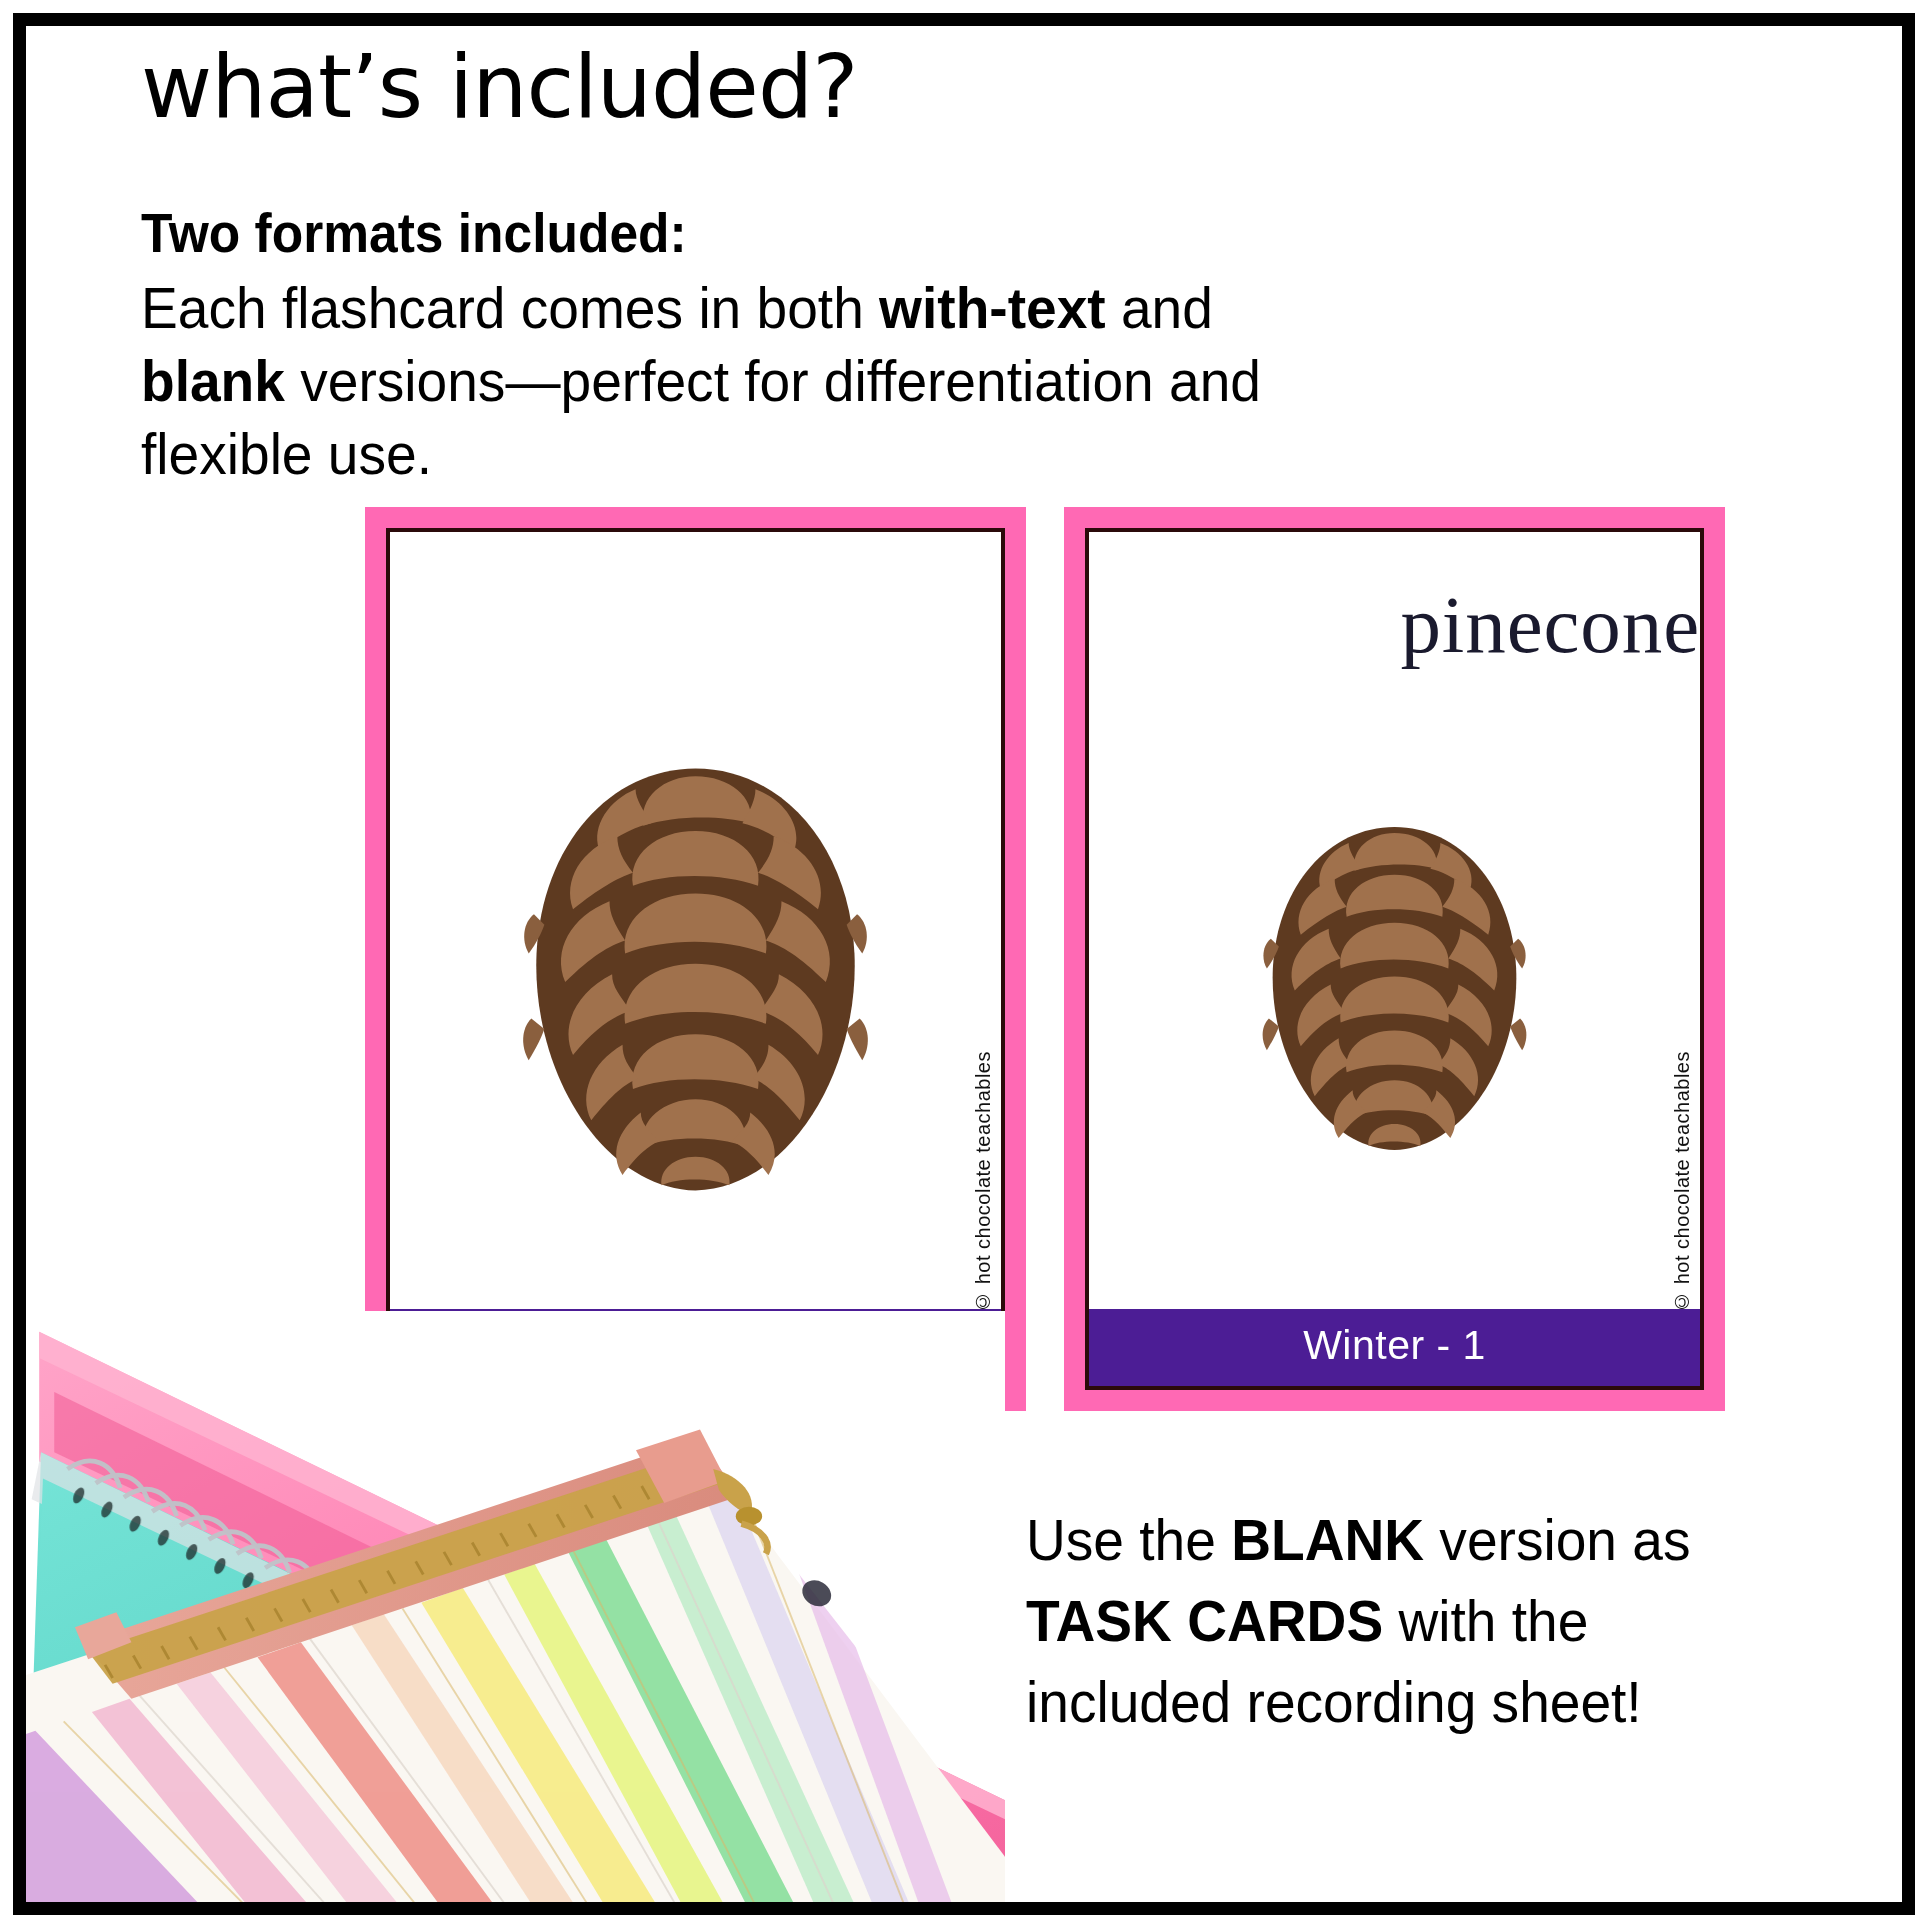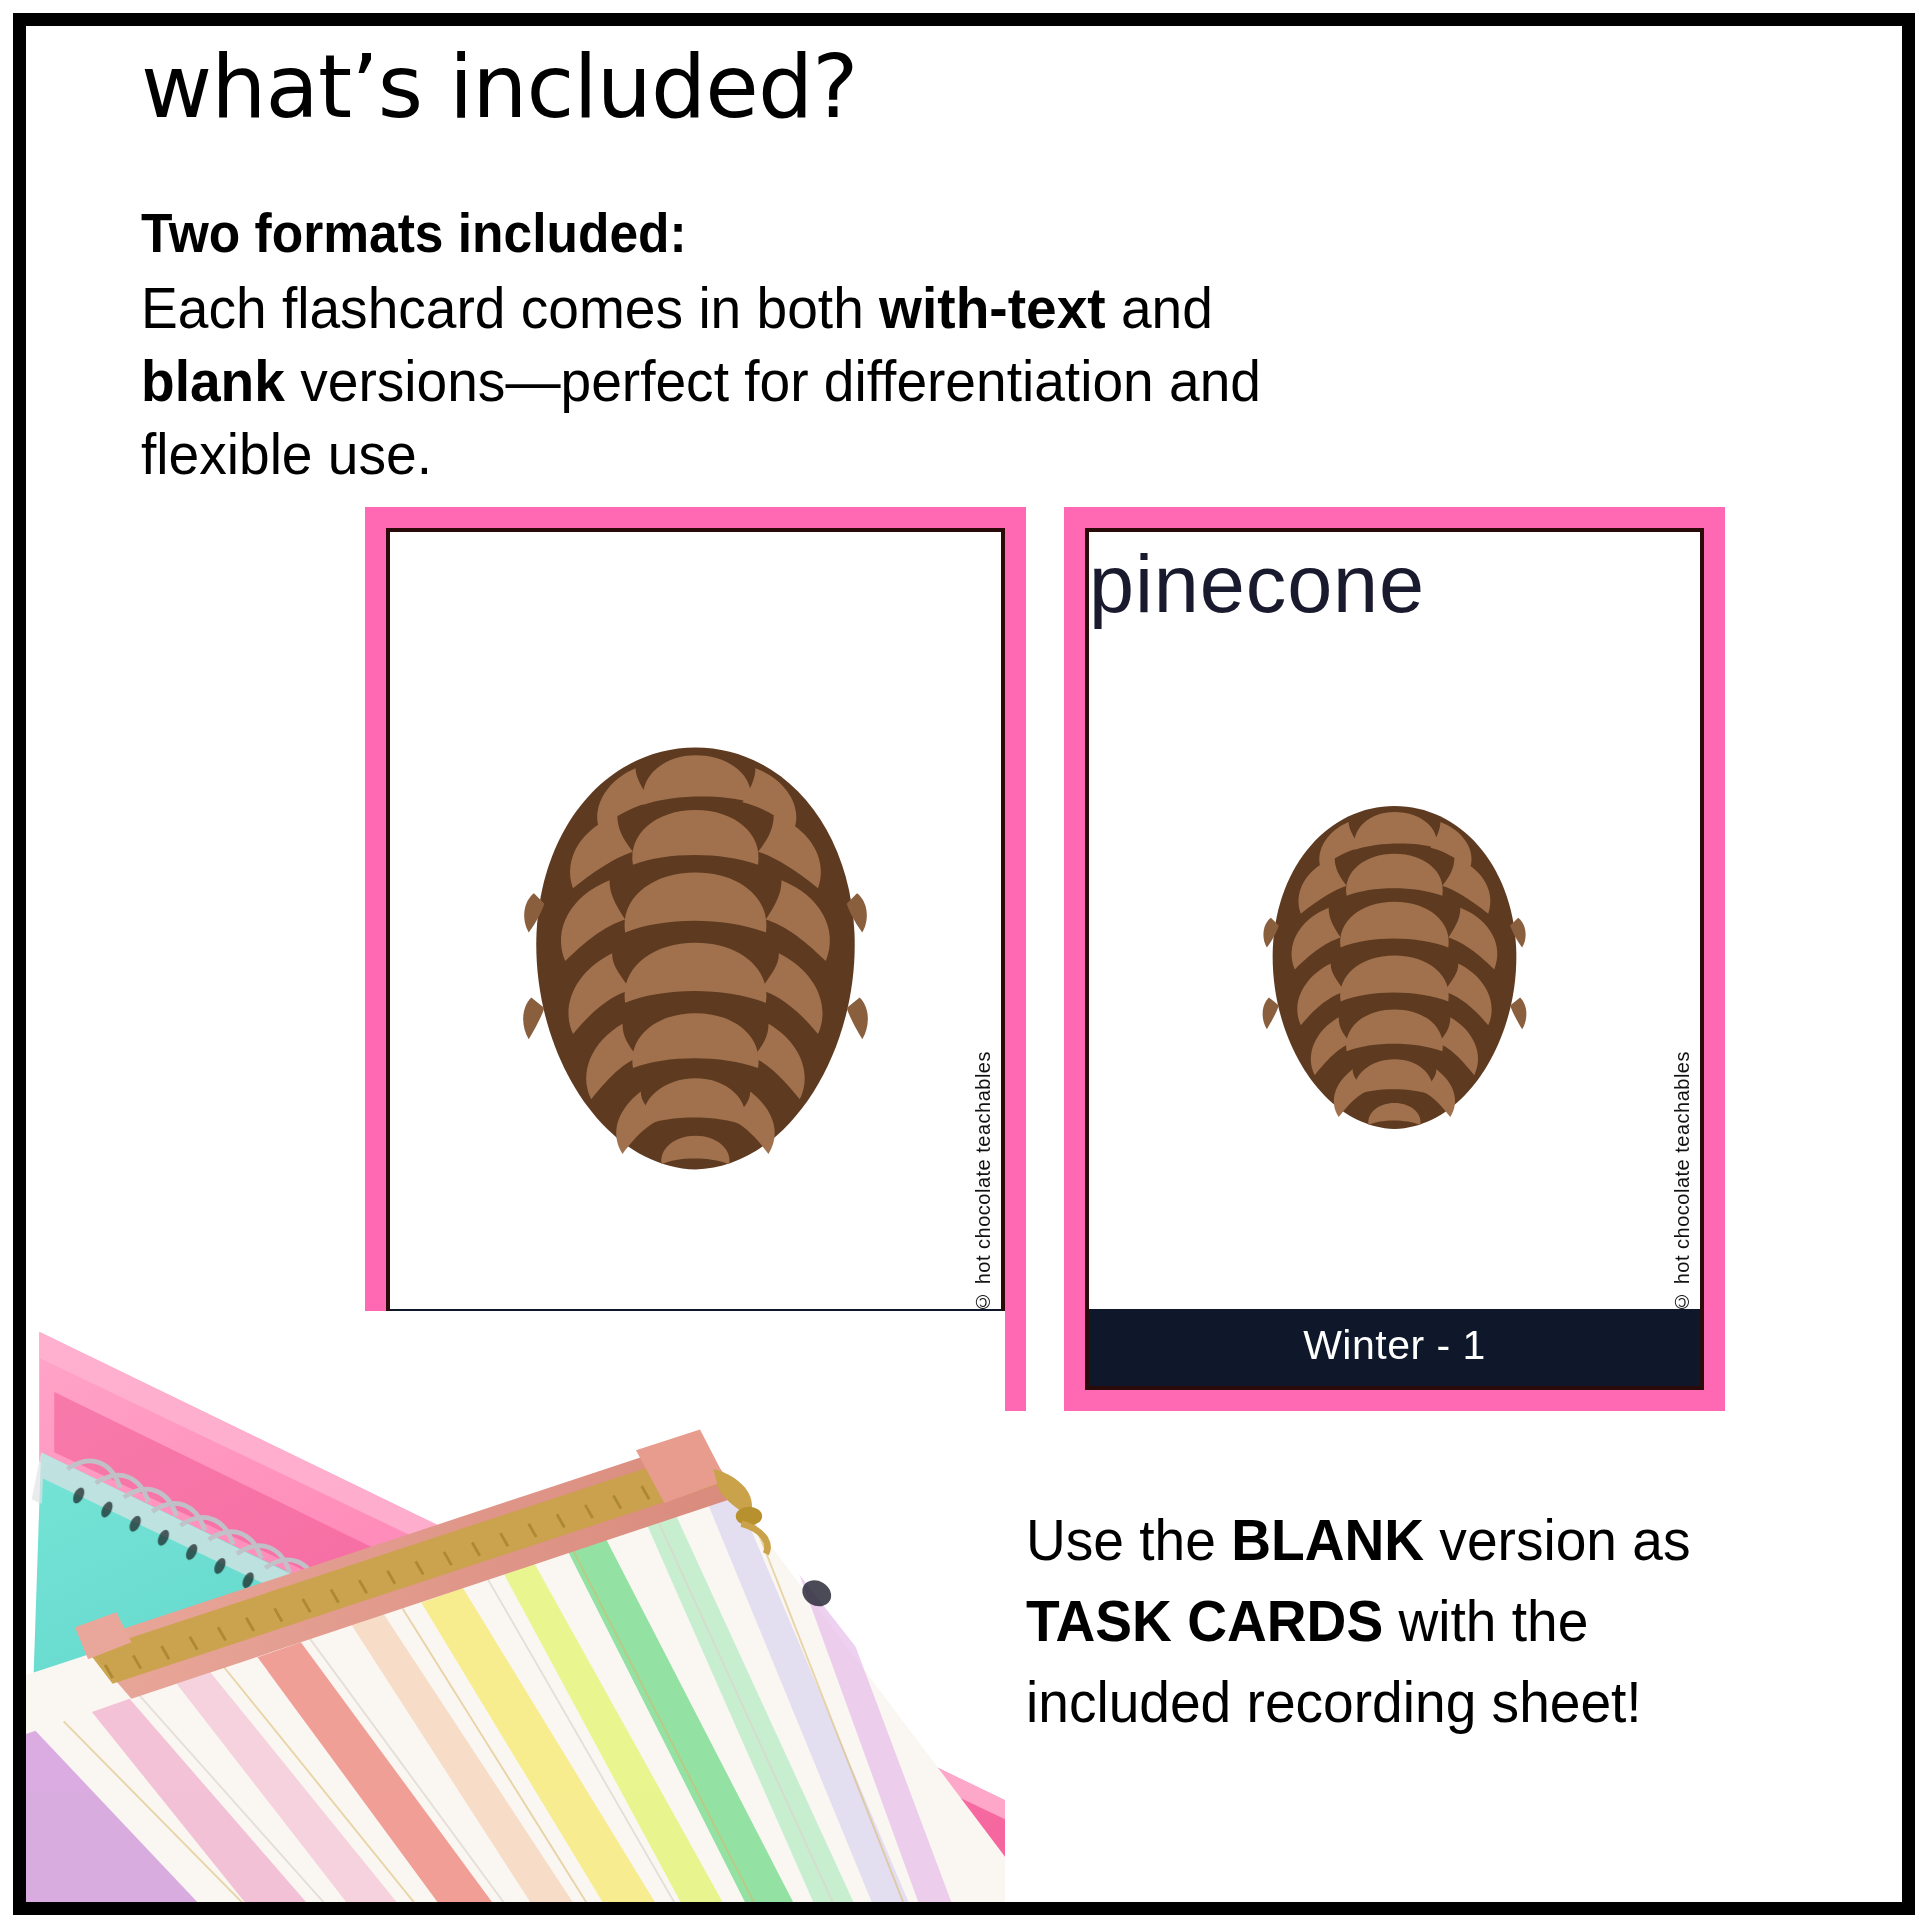--- a/index.html
+++ b/index.html
@@ -56,38 +56,38 @@
   }
   .card-inner{
     width:100%;height:100%;
     background:#ffffff;
     border:4.7px solid #2b0a0a;
     box-sizing:border-box;
     position:relative;
     display:flex;flex-direction:column;
   }
   .card-word{
-    text-align:left;
-    font-family:Liberation Sans, sans-serif;
+    text-align:right;
+    font-family:Liberation Serif, serif;
     font-weight:300;font-size:81px;color:#1a1a2e;
     letter-spacing:0.9px;
-    height:104px;line-height:104px;
+    margin-top:41px;height:104px;line-height:104px;
   }
   .card-word.empty{visibility:hidden;}
   .card-art{
     flex:1;position:relative;display:flex;align-items:center;justify-content:center;
   }
   .card-credit{
     position:absolute;right:5.6px;bottom:73px;
     writing-mode:vertical-rl;transform:rotate(180deg);
     font-family:"Liberation Sans", sans-serif;
     font-size:20px;color:#111;letter-spacing:0.5px;white-space:nowrap;
   }
   .card-footer{
-    background:#0f172a;color:#ffffff;
+    background:#4c1d95;color:#ffffff;
     text-align:center;
     font-family:"Liberation Sans", sans-serif;
     font-weight:400;font-size:41px;
     padding:13px 0 17px 0;
     letter-spacing:0.5px;
   }
 
   #card-left{left:365px;top:507px;width:661px;height:904px;}
   #card-right{left:1064px;top:507px;width:661px;height:904px;}
 

